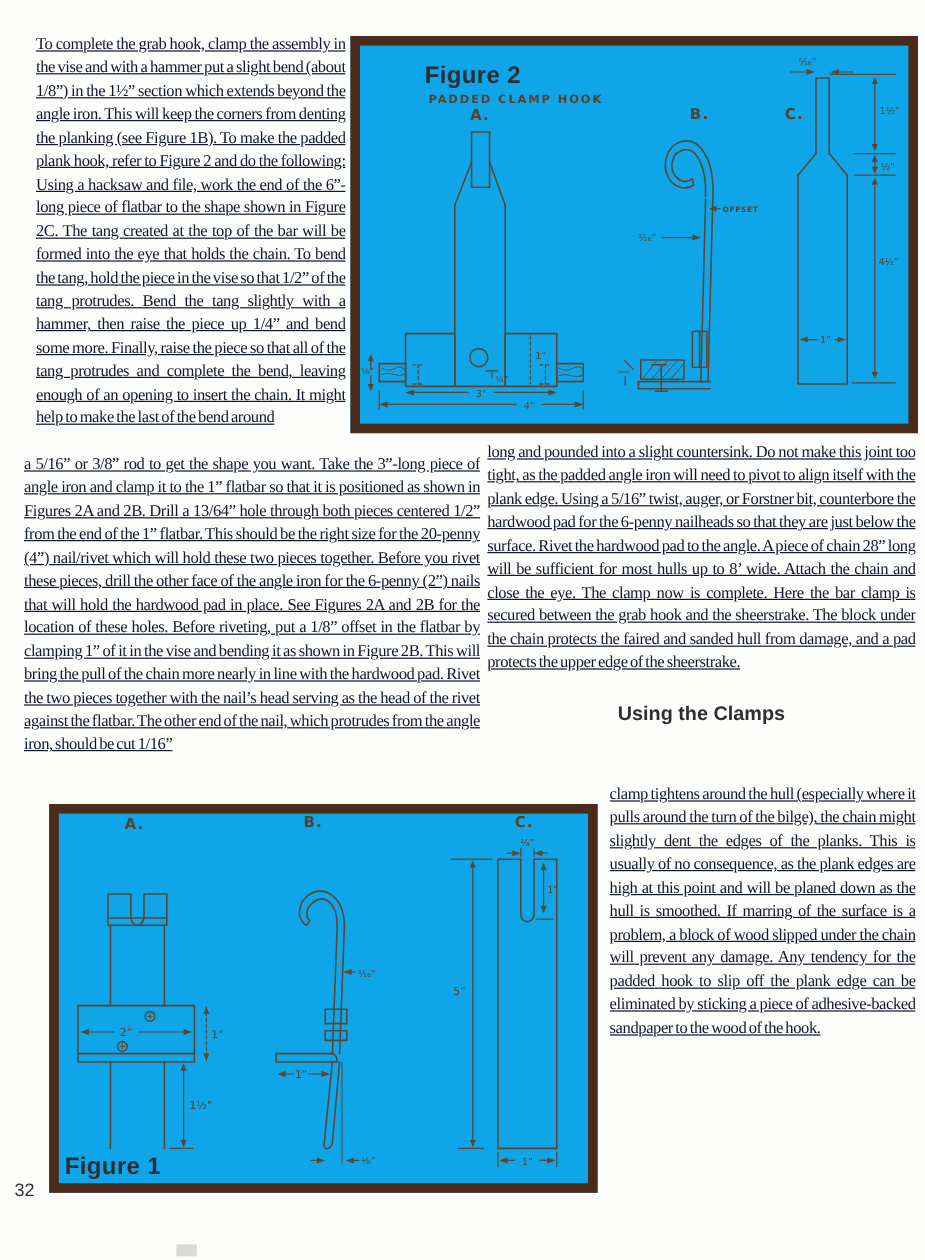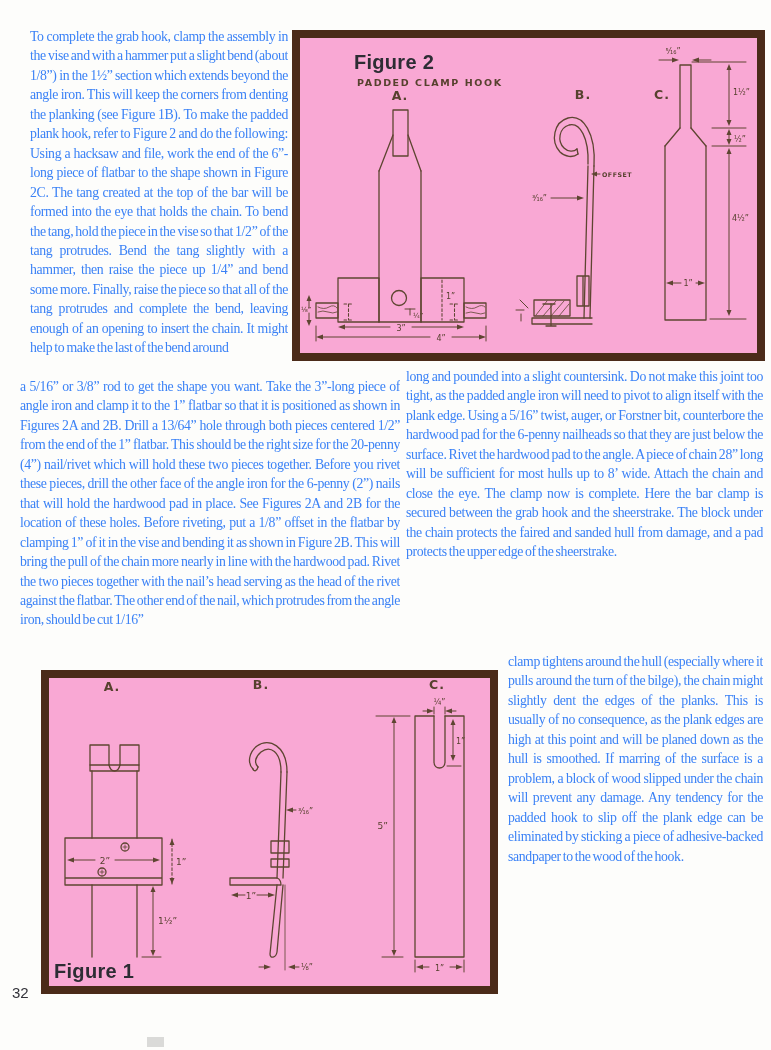--- a/index.html
+++ b/index.html
@@ -1,27 +1,27 @@
 <!DOCTYPE html>
 <html><head>
 <meta charset="utf-8">
 <style>
   html,body{margin:0;padding:0;background:#ffffff;}
   .page{position:relative;width:771px;height:1050px;background:#fdfdfb;overflow:hidden;
         font-family:"Liberation Serif",serif;color:#2f2f36;}
   .body-text{position:absolute;font-size:13.8px;line-height:19.45px;text-align:justify;
-        letter-spacing:-0.35px;word-spacing:-1.1px;color:#3b82f6;overflow:hidden;}
+        letter-spacing:-0.35px;word-spacing:-1.1px;color:#0f172a;overflow:hidden;text-decoration:underline;}
   #col1{left:30px;top:27px;width:258px;max-height:351px;}
   #wide{left:20px;top:377px;width:380px;max-height:273px;}
   #right1{left:406px;top:367px;width:357px;max-height:215px;}
   #clampsStart{left:406px;top:625px;width:357px;max-height:40px;}
   #clampsRest{left:508px;top:652px;width:255px;max-height:236px;}
   .heading{position:absolute;left:406px;top:586px;width:357px;text-align:center;
         font-family:"Liberation Sans",sans-serif;font-weight:600;font-size:16.5px;color:#2d2d34;}
-  .figbox{position:absolute;box-sizing:border-box;border:8px solid #4b2b19;background:#f9a8d4;}
+  .figbox{position:absolute;box-sizing:border-box;border:8px solid #4b2b19;background:#0ea5e9;}
   #fig2{left:292px;top:30px;width:473px;height:331px;}
   #fig1{left:41px;top:670px;width:457px;height:324px;}
   .pagenum{position:absolute;left:12px;top:984px;font-family:"Liberation Sans",sans-serif;
         font-size:15px;color:#33333a;}
   .artifact{position:absolute;left:147px;top:1037px;width:17px;height:10px;background:#dadad8;}
   
   svg{display:block;}
   svg path,svg circle,svg rect{fill:none;stroke:#5e4531;stroke-width:1.3;stroke-linecap:round;stroke-linejoin:round;}
   svg .thin{stroke-width:.8;}
   svg .dim{stroke-width:1;}
@@ -38,20 +38,21 @@
   svg text.d6{font-size:6.3px;letter-spacing:.5px;}
 </style>
 </head>
 <body>
 
 <div class="page">
 
   <div class="body-text" id="col1">To complete the grab hook, clamp the assembly in the vise and with a hammer put a slight bend (about 1/8”) in the 1½” section which extends beyond the angle iron. This will keep the corners from denting the planking (see Figure 1B). To make the padded plank hook, refer to Figure 2 and do the following: Using a hacksaw and file, work the end of the 6”-long piece of flatbar to the shape shown in Figure 2C. The tang created at the top of the bar will be formed into the eye that holds the chain. To bend the tang, hold the piece in the vise so that 1/2” of the tang protrudes. Bend the tang slightly with a hammer, then raise the piece up 1/4” and bend some more. Finally, raise the piece so that all of the tang protrudes and complete the bend, leaving enough of an opening to insert the chain. It might help to make the last of the bend around</div>
   <div class="body-text" id="wide">a 5/16” or 3/8” rod to get the shape you want. Take the 3”-long piece of angle iron and clamp it to the 1” flatbar so that it is positioned as shown in Figures 2A and 2B. Drill a 13/64” hole through both pieces centered 1/2” from the end of the 1” flatbar. This should be the right size for the 20-penny (4”) nail/rivet which will hold these two pieces together. Before you rivet these pieces, drill the other face of the angle iron for the 6-penny (2”) nails that will hold the hardwood pad in place. See Figures 2A and 2B for the location of these holes. Before riveting, put a 1/8” offset in the flatbar by clamping 1” of it in the vise and bending it as shown in Figure 2B. This will bring the pull of the chain more nearly in line with the hardwood pad. Rivet the two pieces together with the nail’s head serving as the head of the rivet against the flatbar. The other end of the nail, which protrudes from the angle iron, should be cut 1/16”</div>
   <div class="body-text" id="right1">long and pounded into a slight countersink. Do not make this joint too tight, as the padded angle iron will need to pivot to align itself with the plank edge. Using a 5/16” twist, auger, or Forstner bit, counterbore the hardwood pad for the 6-penny nailheads so that they are just below the surface. Rivet the hardwood pad to the angle. A piece of chain 28” long will be sufficient for most hulls up to 8’ wide. Attach the chain and close the eye. The clamp now is complete. Here the bar clamp is secured between the grab hook and the sheerstrake. The block under the chain protects the faired and sanded hull from damage, and a pad protects the upper edge of the sheerstrake.</div>
+  <div class="heading">Using the Clamps</div>
   <div class="body-text" id="clampsRest">clamp tightens around the hull (especially where it pulls around the turn of the bilge), the chain might slightly dent the edges of the planks. This is usually of no consequence, as the plank edges are high at this point and will be planed down as the hull is smoothed. If marring of the surface is a problem, a block of wood slipped under the chain will prevent any damage. Any tendency for the padded hook to slip off the plank edge can be eliminated by sticking a piece of adhesive-backed sandpaper to the wood of the hook.</div>
 
   <figure class="figbox" id="fig2" style="margin:0;">
     <svg width="457" height="315" viewBox="0 0 457 315">
 
       <text class="figtitle" x="94" y="31" text-anchor="middle">Figure 2</text>
       <text class="hand sub" x="57" y="48">PADDED CLAMP HOOK</text>
       <text class="hand lbl" x="100" y="62" text-anchor="middle">A.</text>
       <text class="hand lbl" x="283" y="61" text-anchor="middle">B.</text>
       <text class="hand lbl" x="362" y="61" text-anchor="middle">C.</text>

